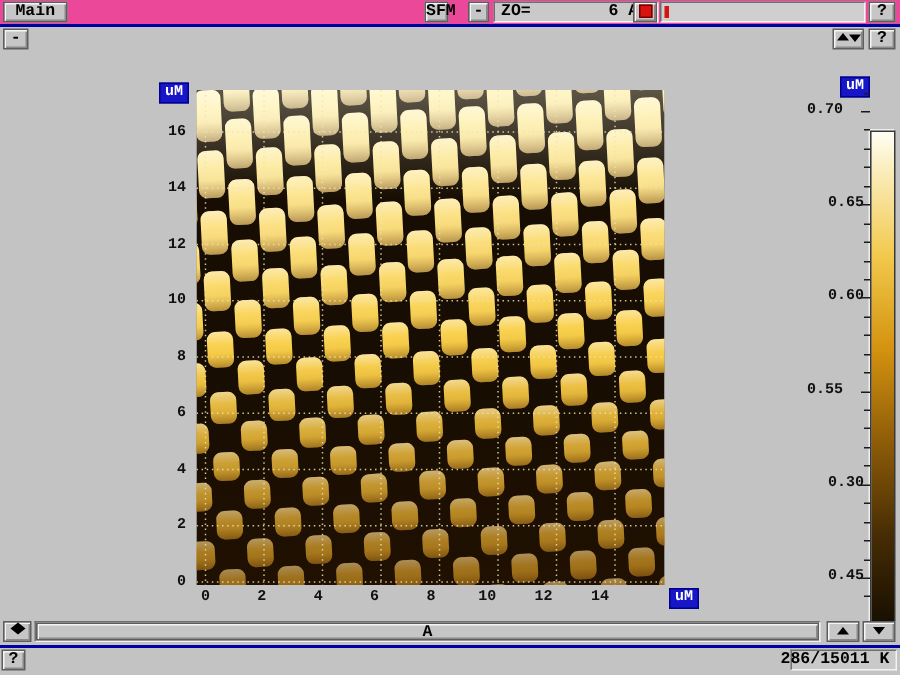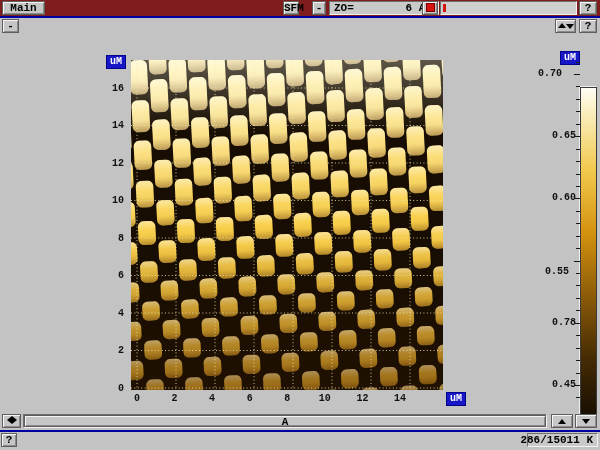--- a/index.html
+++ b/index.html
@@ -48,21 +48,21 @@
       #8d5c08 60%, #462c04 78%, #150d01 96%, #0a0600 100%);
   }
   .zmark { position:absolute; height:1px; background:#1a1a1a; }
   .thumb-label { line-height:13px; text-align:center; }
 </style>
 </head>
 <body>
 
 <div class="abs" style="left:0;top:0;width:600px;height:450px;">
 
-  <div class="abs" style="left:0;top:0;width:600px;height:16px;background:#7f1d1d;">
+  <div class="abs" style="left:0;top:0;width:600px;height:16px;background:#ec4899;">
     <button class="btn" style="left:2px;top:1px;width:43px;height:14px;">Main</button>
     <button class="btn" style="left:283px;top:1px;width:16px;height:14px;">SFM</button>
     <button class="btn" style="left:312px;top:1px;width:14px;height:14px;">-</button>
     <div class="sunken" style="left:329px;top:1px;width:110px;height:14px;">
       <span class="abs" style="left:4px;top:0;line-height:12px;">ZO=</span>
       <span class="abs" style="right:6px;top:0;line-height:12px;">6 A°</span>
     </div>
     <button class="btn" style="left:422px;top:1px;width:16px;height:14px;"><span class="red-square"></span></button>
     <div class="sunken" style="left:440px;top:1px;width:137px;height:14px;background:#cfcfcf;">
       <div class="abs" style="left:2px;top:2px;width:3px;height:8px;background:#d81410;"></div>
@@ -510,22 +510,22 @@
         <span class="tick-label" style="left: 309.85px; top: 359px; width: 30px; text-align: center;">10</span>
         <span class="tick-label" style="left: 347.42px; top: 359px; width: 30px; text-align: center;">12</span>
         <span class="tick-label" style="left: 384.99px; top: 359px; width: 30px; text-align: center;">14</span>
       </div>
 
     <div class="colorbar"></div>
     <div id="z-ticks">
         <span class="tick-label" style="left: 538px; top: 34px; width: 38px; text-align: left;">0.70</span>
         <span class="tick-label" style="left: 538px; top: 96.2px; width: 38px; text-align: right;">0.65</span>
         <span class="tick-label" style="left: 538px; top: 158.4px; width: 38px; text-align: right;">0.60</span>
-        <span class="tick-label" style="left: 538px; top: 220.6px; width: 38px; text-align: center; margin-top: 11px;">0.55</span>
-        <span class="tick-label" style="left: 538px; top: 282.8px; width: 38px; text-align: right;">0.78</span>
+        <span class="tick-label" style="left: 538px; top: 220.6px; width: 38px; text-align: left;">0.55</span>
+        <span class="tick-label" style="left: 538px; top: 282.8px; width: 38px; text-align: right;">0.30</span>
         <span class="tick-label" style="left: 538px; top: 345px; width: 38px; text-align: right;">0.45</span>
         <div class="zmark" style="left: 576px; width: 4px; top: 28px;"></div>
         <div class="zmark" style="left: 574px; width: 6px; top: 40px;"></div>
         <div class="zmark" style="left: 576px; width: 4px; top: 52px;"></div>
         <div class="zmark" style="left: 576px; width: 4px; top: 65px;"></div>
         <div class="zmark" style="left: 576px; width: 4px; top: 77px;"></div>
         <div class="zmark" style="left: 576px; width: 4px; top: 90px;"></div>
         <div class="zmark" style="left: 574px; width: 6px; top: 102px;"></div>
         <div class="zmark" style="left: 576px; width: 4px; top: 115px;"></div>
         <div class="zmark" style="left: 576px; width: 4px; top: 127px;"></div>

